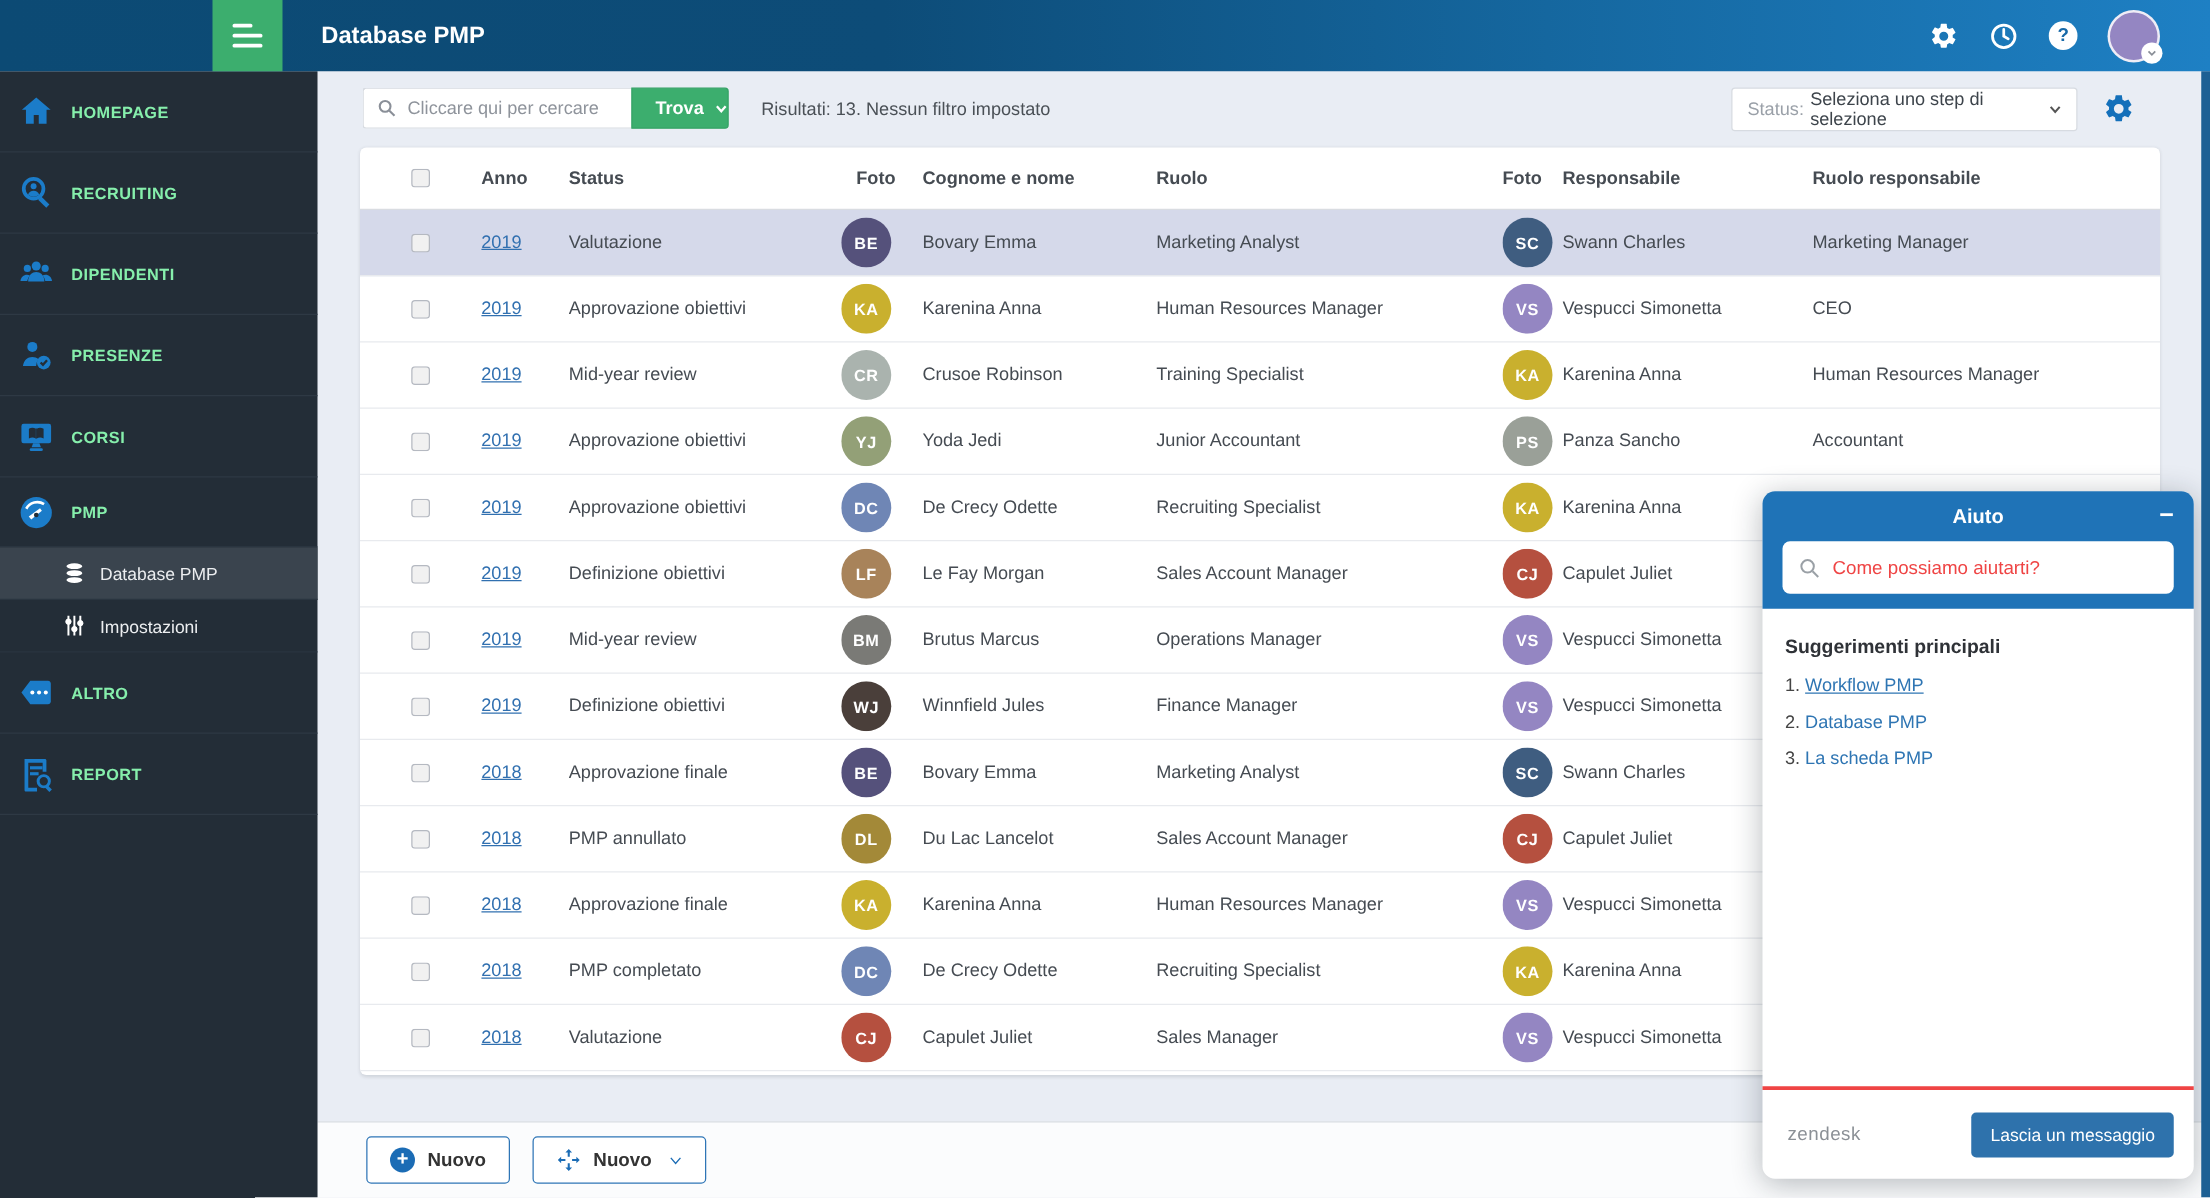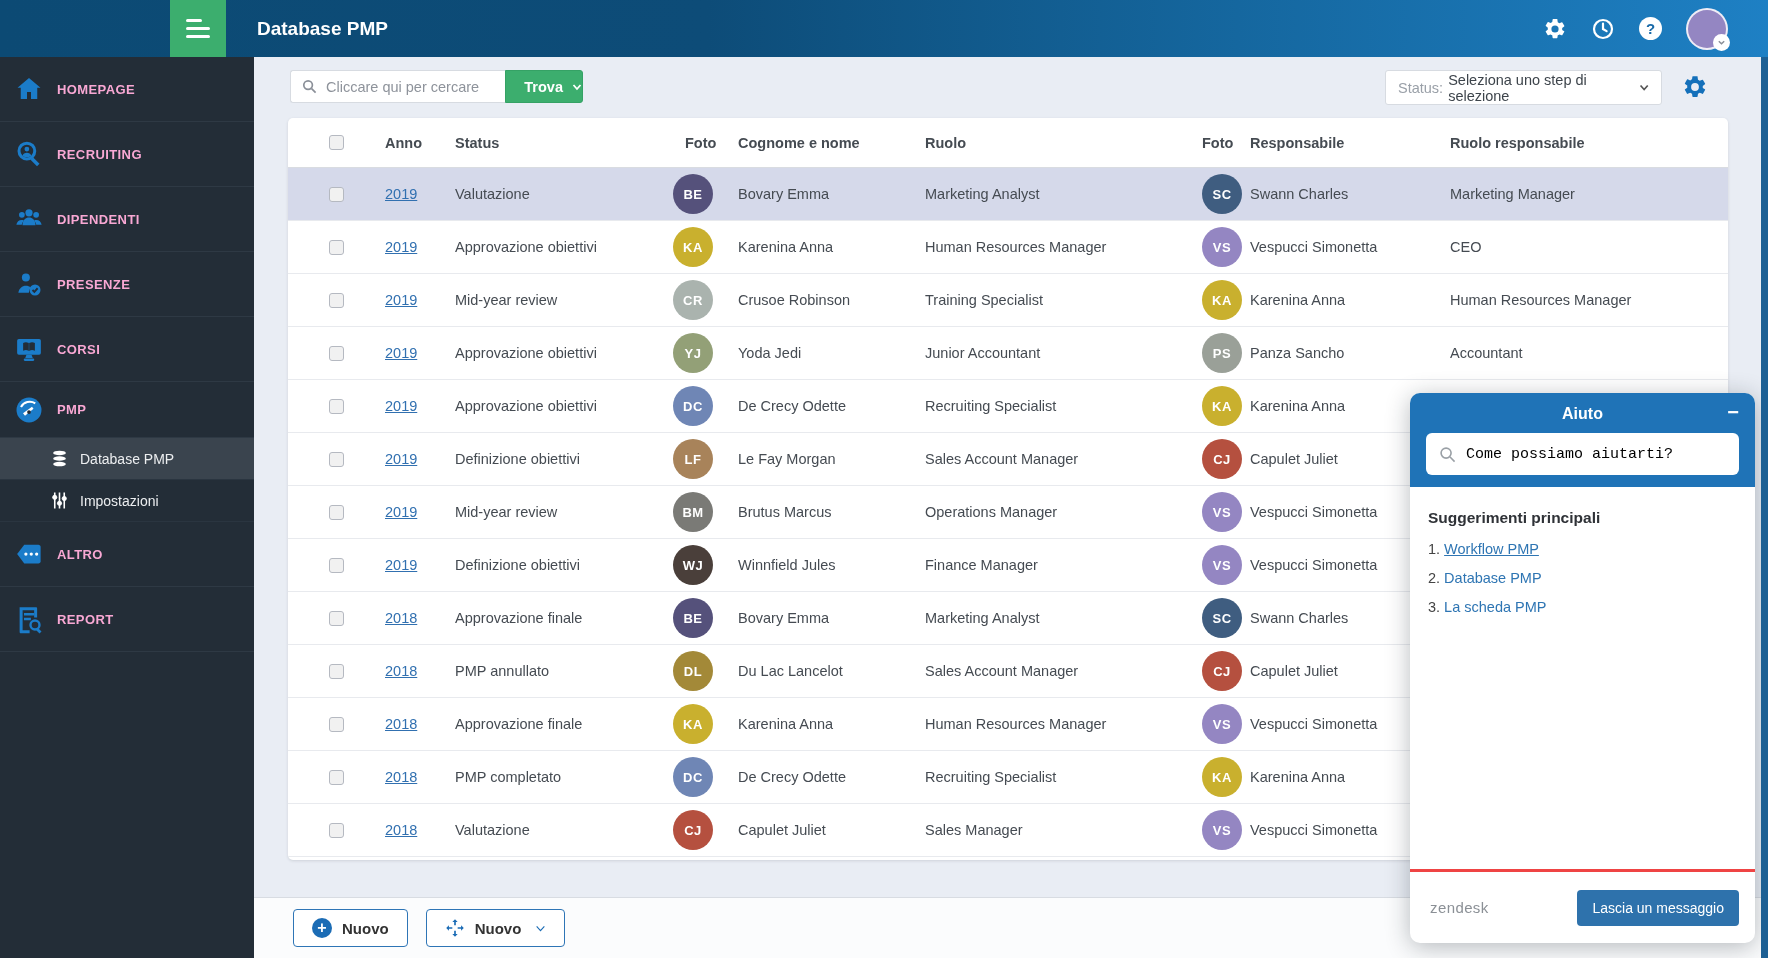--- a/index.html
+++ b/index.html
@@ -30,21 +30,21 @@
              background:#9486c2; border:2px solid rgba(255,255,255,.85); cursor:pointer; }
   .user-av .badge { position:absolute; right:-4px; bottom:-3px; width:17px; height:17px; border-radius:50%;
                     background:#fff; display:flex; align-items:center; justify-content:center; }
   .user-av .badge svg { width:9px; height:9px; stroke:#8a8f98; }
 
   
   .sidebar { position:absolute; left:0; top:57px; width:254px; height:901px; background:#232d37; z-index:4; }
   .nav-item { display:flex; align-items:center; height:65px; border-bottom:1px solid #2e3944; cursor:pointer; }
   .nav-item .nav-ic { width:30px; height:30px; margin-left:14px; color:#1b7cc9; flex:none; }
   .nav-item .nav-ic svg { width:100%; height:100%; display:block; }
-  .nav-lbl { margin-left:13px; color:#f9a8d4; font-size:13px; font-weight:bold; letter-spacing:.4px; }
+  .nav-lbl { margin-left:13px; color:#86efac; font-size:13px; font-weight:bold; letter-spacing:.4px; }
   .nav-item.pmp { height:56px; border-bottom:1px solid #2e3944; }
   .sub-item { display:flex; align-items:center; height:42px; cursor:pointer; border-bottom:1px solid #2a3540; }
   .sub-item .sub-ic { width:19px; height:19px; margin-left:50px; color:#fff; flex:none; }
   .sub-item .sub-ic svg { width:100%; height:100%; display:block; }
   .sub-lbl { margin-left:11px; color:#eceef0; font-size:14px; }
   .sub-item.active { background:#3a444e; }
 
   
   .toolbar { position:absolute; left:254px; top:57px; width:1514px; height:61px; }
   .search-wrap { position:absolute; left:36px; top:13px; width:293px; height:33px; display:flex; }
@@ -93,21 +93,21 @@
 
   
   .help { position:absolute; left:1410px; top:393px; width:345px; height:550px; background:#fff;
           border-radius:10px; box-shadow:0 4px 24px rgba(20,30,40,.3); z-index:10; display:flex; flex-direction:column; }
   .help-head { background:#1f73b7; border-radius:10px 10px 0 0; height:94px; position:relative; flex:none; }
   .help-title { text-align:center; color:#fff; font-weight:bold; font-size:16px; padding-top:12px; }
   .help-min { position:absolute; right:16px; top:8px; color:#fff; font-size:20px; font-weight:bold; cursor:pointer; }
   .help-search { position:absolute; left:16px; right:16px; top:40px; height:42px; background:#fff; border-radius:6px;
                  display:flex; align-items:center; padding-left:13px; gap:10px; cursor:text; }
   .help-search svg { width:17px; height:17px; stroke:#9aa0a6; flex:none; }
-  .help-search .ph { color:#000000; font-size:15px;font-family:Liberation Mono, monospace; }
+  .help-search .ph { color:#ef4444; font-size:15px; }
   .help-body { flex:1; padding:22px 18px 0 18px; }
   .sugg-title { font-size:15.5px; font-weight:bold; color:#2f3237; margin-bottom:14px; }
   .sugg-list { list-style:none; }
   .sugg-list li { font-size:14.5px; color:#444; margin-bottom:13px; }
   .sugg-list li a { color:#2e75b3; text-decoration:none; cursor:pointer; margin-left:4px; }
   .sugg-list li.ul a { text-decoration:underline; }
   .help-foot { flex:none; height:74px; border-top:3px solid #ef4444; display:flex; align-items:center;
                padding:0 16px 0 20px; }
   .zd { color:#8b9096; font-size:15px; letter-spacing:.4px; }
   .msg-btn { margin-left:auto; background:#2e72ac; color:#fff; font-size:14px; border:none; border-radius:4px;
@@ -272,20 +272,21 @@
           </svg>
         <span class="search-ph">Cliccare qui per cercare</span>
       </div>
       <div class="trova-btn">
         <span>Trova</span>
         <svg viewBox="0 0 10 10" fill="none" stroke-width="1.8">
             <polyline points="1.5,3 5,7 8.5,3"></polyline>
           </svg>
       </div>
     </div>
+    <div class="results">Risultati: 13. Nessun filtro impostato</div>
     <div class="status-dd">
       <span class="pre">Status:</span>
       <span class="val">Seleziona uno step di selezione</span>
       <svg viewBox="0 0 10 10" fill="none" stroke="#555" stroke-width="1.6">
           <polyline points="1.5,3 5,7 8.5,3"></polyline>
         </svg>
     </div>
     <span class="tb-gear">
       <svg viewBox="0 0 24 24">
           <path fill="currentColor" d="M19.14,12.94a7,7 0 0,0 .06-.94 7,7 0 0,0-.06-.94l2.03-1.58a.5.5 0 0 0 .12-.64l-1.92-3.32a.5.5 0 0 0-.61-.22l-2.39.96a7.3,7.3 0 0 0-1.62-.94l-.36-2.54A.5.5 0 0 0 13.9,2h-3.8a.5.5 0 0 0-.49.42l-.36,2.54a7.3,7.3 0 0 0-1.62.94l-2.39-.96a.5.5 0 0 0-.61.22L2.71,8.48a.5.5 0 0 0 .12.64l2.03,1.58a7,7 0 0 0 0,1.88l-2.03,1.58a.5.5 0 0 0-.12.64l1.92,3.32c.14.24.42.34.61.22l2.39-.96c.5.38,1.03.7,1.62.94l.36,2.54c.04.24.25.42.49.42h3.8c.24,0,.45-.18.49-.42l.36-2.54a7.3,7.3 0 0 0 1.62-.94l2.39.96c.19.12.47.02.61-.22l1.92-3.32a.5.5 0 0 0-.12-.64zM12,15.6A3.6,3.6 0 1,1 15.6,12 3.6,3.6 0 0,1 12,15.6z"></path>

